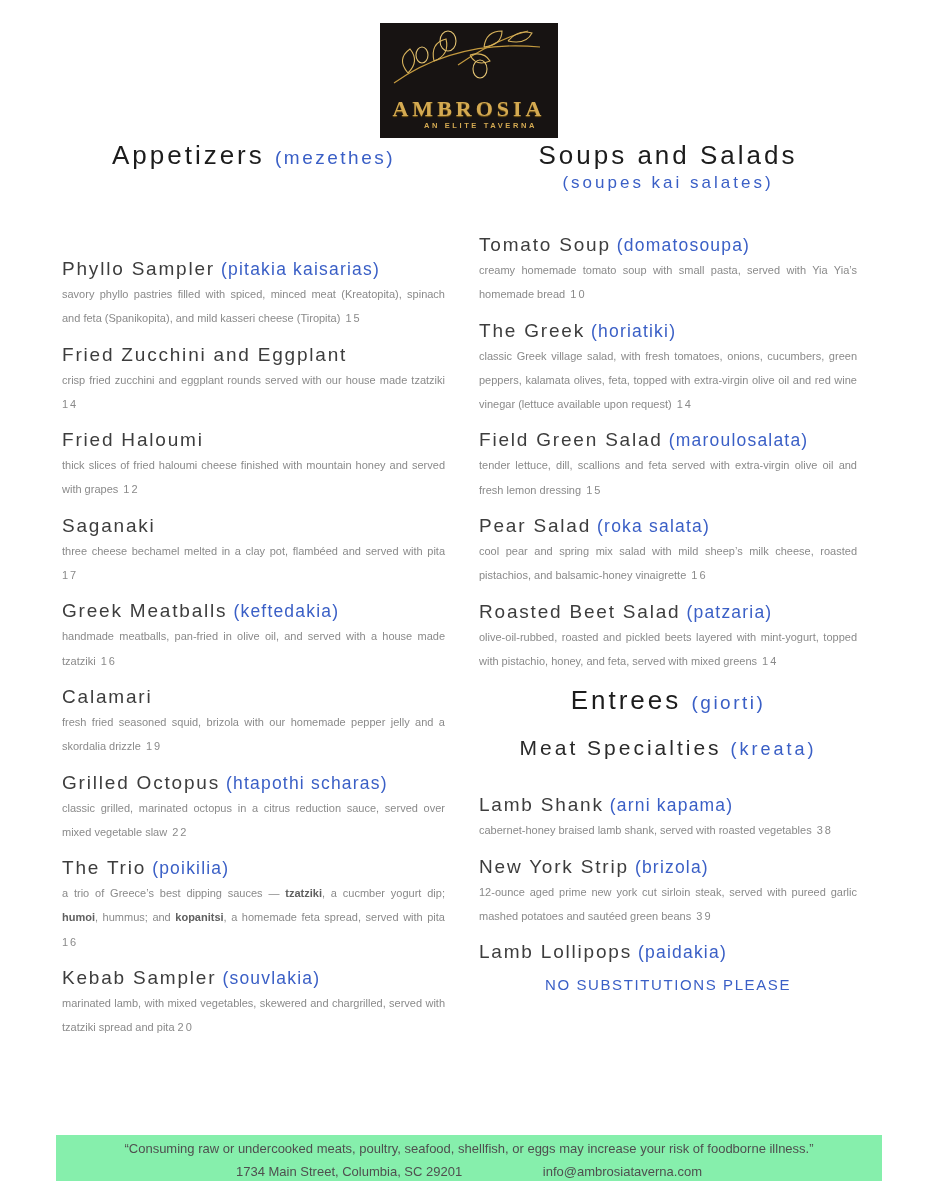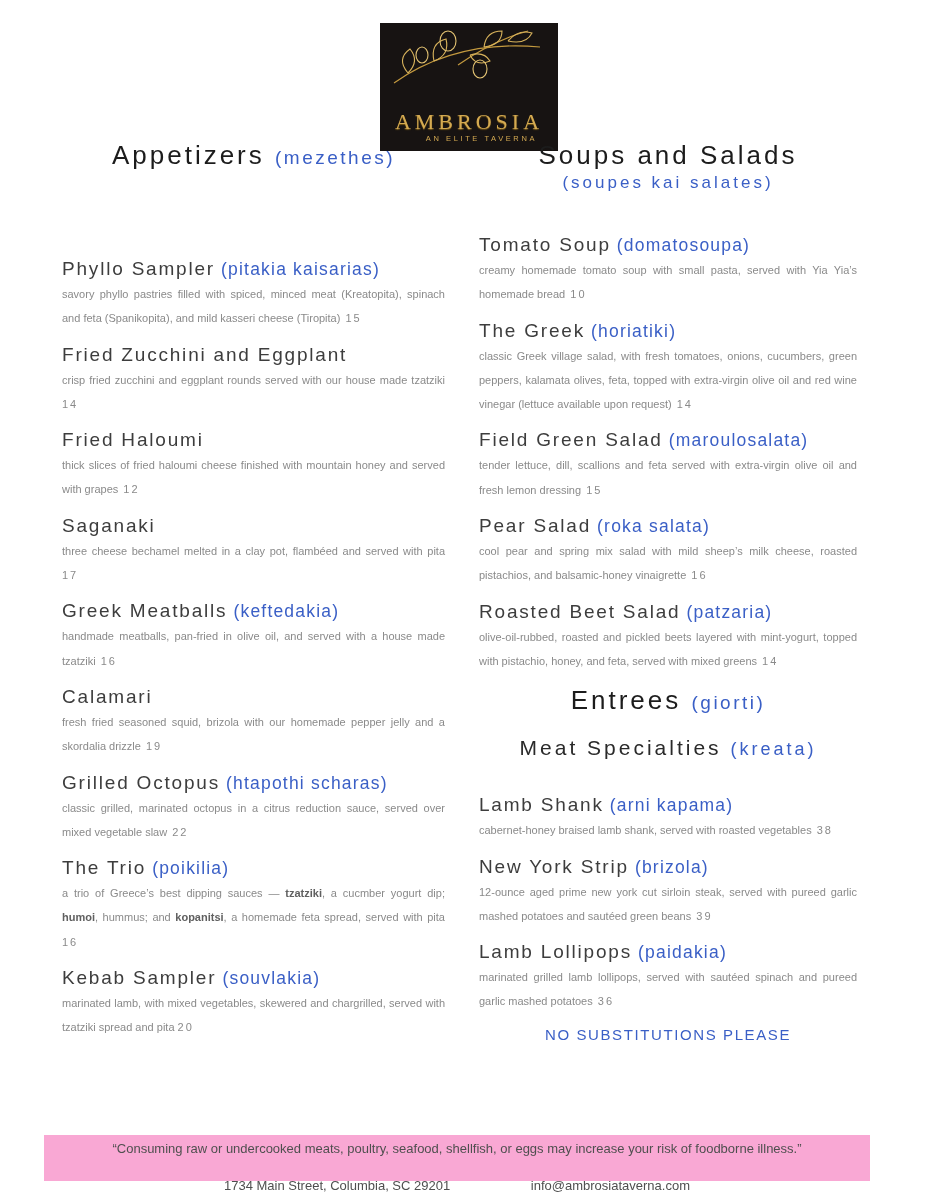--- a/index.html
+++ b/index.html
@@ -2,23 +2,23 @@
 <html><head>
 <meta charset="utf-8">
 <style>
   * { box-sizing: border-box; margin: 0; padding: 0; }
   html, body { background: #ffffff; }
   body { width: 927px; height: 1200px; font-family: "Liberation Sans", sans-serif; position: relative; }
   .page { position: relative; width: 927px; height: 1200px; background: #fff; overflow: hidden; }
 
   
   .logo {
-    position: absolute; left: 380px; top: 23px; width: 178px; height: 128px;
+    position: absolute; left: 380px; top: 23px; width: 178px; height: 115px;
     background: #171312; display: flex; flex-direction: column;
-    align-items: center; justify-content: flex-end; overflow: hidden;
+    align-items: center; justify-content: flex-end; overflow: hidden; font-weight: bold;
   }
   .logo svg { position: absolute; top: 2px; left: 8px; }
   .logo-name {
     font-family: "Liberation Serif", serif; font-size: 22px; letter-spacing: 4px;
     color: var(--gold); z-index: 2; line-height: 20px; text-shadow: 0 1px 1px #7a5a16;
   }
   .logo-tag {
     font-size: 7.5px; letter-spacing: 2.6px; color: var(--gold);
     align-self: flex-end; margin: 2px 21px 8px 0; z-index: 2;
   }
@@ -57,27 +57,27 @@
   .item-desc .bold { font-weight: 700; color: #606060; }
   .item-desc .price { letter-spacing: 2px; white-space: nowrap; }
 
   .notice {
     text-align: center; color: var(--accent); font-size: 15px;
     letter-spacing: 1.6px; margin-top: 12px;
   }
 
   
   .footer {
-    position: absolute; left: 44px; top: 1135px; width: 826px; height: 46px;
-    background: #f9a8d4; color: #4f4f4f;
+    position: absolute; left: 56px; top: 1135px; width: 826px; height: 46px;
+    background: #86efac; color: #4f4f4f;
   }
   .footer-disclaimer { text-align: center; font-size: 13px; padding-top: 6px; }
   .footer-row {
     display: flex; justify-content: space-between; padding: 0 180px;
-    margin-top: 22px; font-size: 13px;
+    margin-top: 8px; font-size: 13px;
   }
 </style>
 </head>
 <body style="--accent: #3a5fc6; --gold: #d4aa52;">
 
 <div class="page">
 
   <div class="logo">
     <svg width="160" height="68" viewBox="0 0 160 68">
       <g fill="none" stroke="#c49a3f" stroke-width="1.1">
@@ -182,21 +182,20 @@
         <div class="item">
           <div class="item-title"><span>Lamb Shank</span><span class="greek"> (arni kapama)</span></div>
           <div class="item-desc"><span>cabernet-honey braised lamb shank, served with roasted vegetables</span><span class="price"> 38</span></div>
         </div>
         <div class="item">
           <div class="item-title"><span>New York Strip</span><span class="greek"> (brizola)</span></div>
           <div class="item-desc"><span>12-ounce aged prime new york cut sirloin steak, served with pureed garlic mashed potatoes and sautéed green beans</span><span class="price"> 39</span></div>
         </div>
         <div class="item">
           <div class="item-title"><span>Lamb Lollipops</span><span class="greek"> (paidakia)</span></div>
-          <div class="item-desc"><span>marinated grilled lamb lollipops, served with sautéed spinach and pureed garlic mashed potatoes</span><span class="price"> 36</span></div>
         </div>
       </div>
 
     <div class="notice">NO SUBSTITUTIONS PLEASE</div>
   </div>
 
   <div class="footer">
     <div class="footer-disclaimer">“Consuming raw or undercooked meats, poultry, seafood, shellfish, or eggs may increase your risk of foodborne illness.”</div>
     <div class="footer-row">
       <span>1734 Main Street, Columbia, SC 29201</span>

